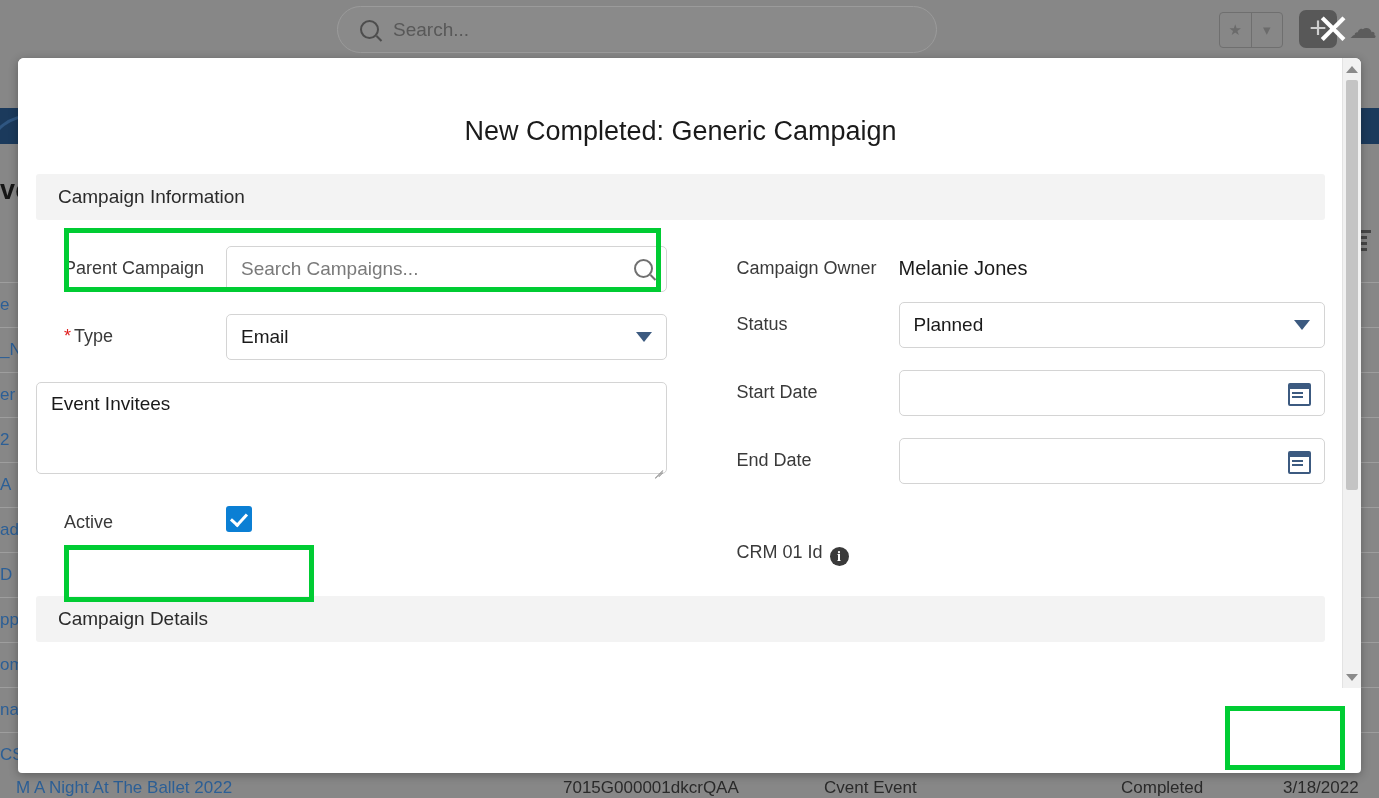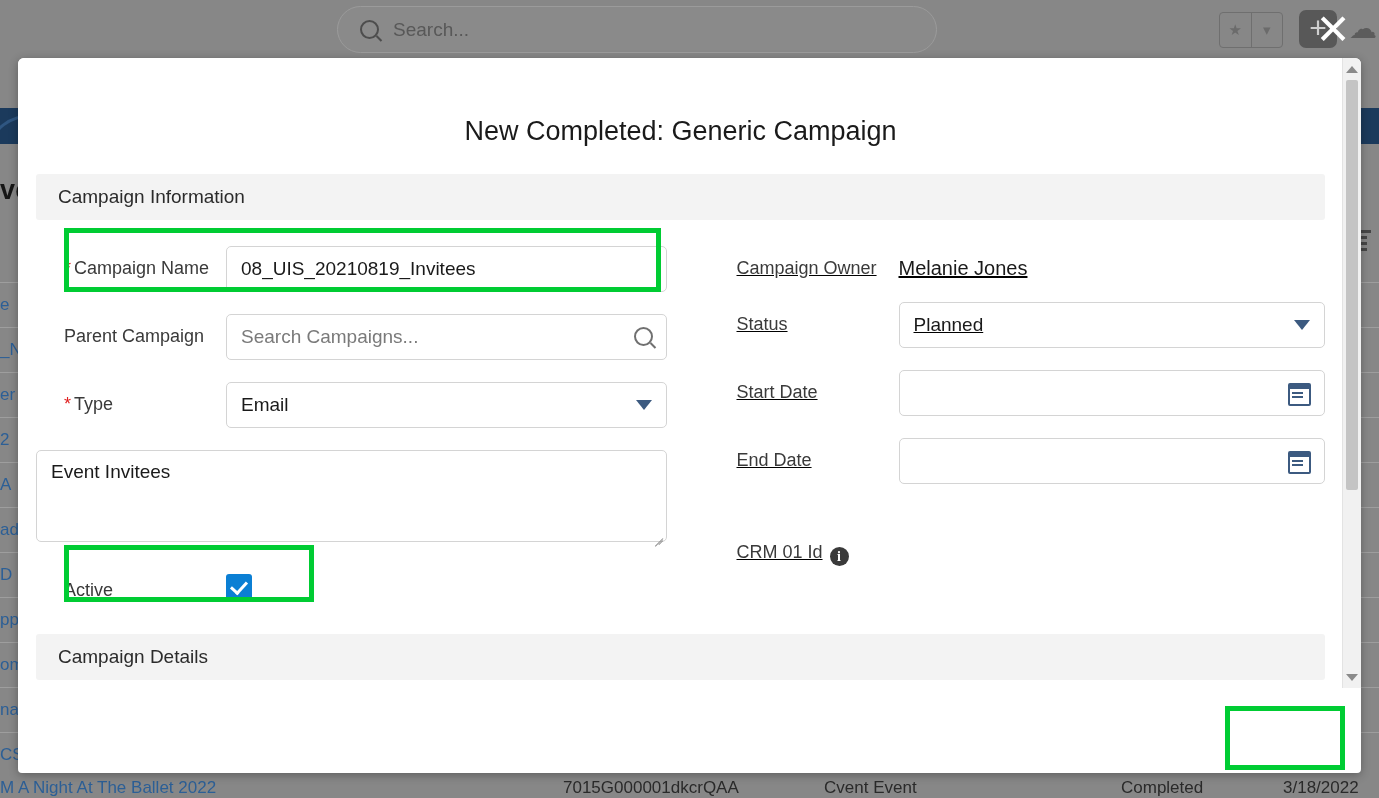--- a/index.html
+++ b/index.html
@@ -166,21 +166,21 @@
   .bg-row .frag { padding-left: 0px; }
 
   .bg-bottom-row {
     position: absolute;
     left: 0; top: 778px;
     width: 1379px; height: 20px;
     color: #2c5f96;
     font-size: 17px;
   }
   .bg-bottom-row span { position: absolute; white-space: nowrap; }
-  .bbr-name { left: 0px; }
+  .bbr-name { left: 16px; }
   .bbr-id   { left: 563px; color: #2a2a2a; }
   .bbr-type { left: 824px; color: #2a2a2a; }
   .bbr-stat { left: 1121px; color: #2a2a2a; }
   .bbr-date { left: 1283px; color: #2a2a2a; }
 
   .bg-list-icon {
     position: absolute;
     right: 8px; top: 230px;
     width: 18px; height: 20px;
     opacity: .85;
@@ -237,21 +237,21 @@
     border-radius: 3px;
   }
 
   .form-grid {
     display: flex;
     padding: 0 18px;
     margin-top: 4px;
   }
   .col { width: 50%; box-sizing: border-box; }
   .col-left  { padding-right: 14px; }
-  .col-right { padding-left: 28px; text-decoration: underline; }
+  .col-right { padding-left: 28px; }
 
   .field {
     display: flex;
     align-items: flex-start;
     margin-top: 22px;
     position: relative;
   }
   .field-label {
     width: 190px;
     flex: none;
@@ -576,28 +576,20 @@
     <div class="modal-body">
 
       <div class="modal-title">New Completed: Generic Campaign</div>
 
       <div class="section-head">Campaign Information</div>
 
       <div class="form-grid">
 
         <div class="col col-left">
 
-          <div class="field">
-            <div class="field-label">
-              <span class="req">*</span><span>Campaign Name</span>
-            </div>
-            <div class="control">
-              <input class="txt-input" type="text" value="08_UIS_20210819_Invitees" style="">
-            </div>
-          </div>
 
           <div class="field">
             <div class="field-label">
               <span>Parent Campaign</span>
             </div>
             <div class="control">
               <input class="txt-input" type="text" placeholder="Search Campaigns..." style="">
               <span class="search-icon-inp"></span>
             </div>
           </div>

